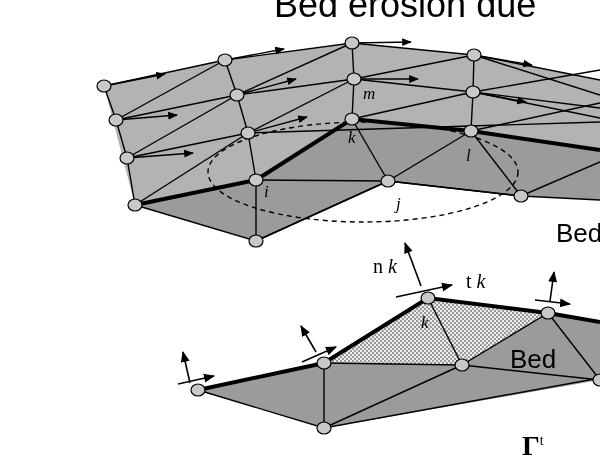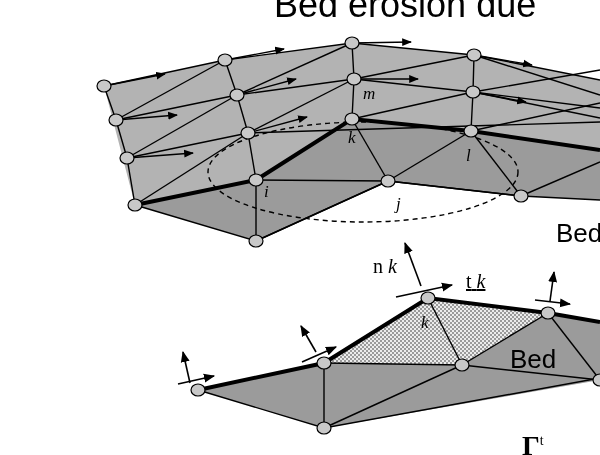--- a/index.html
+++ b/index.html
@@ -146,17 +146,17 @@
 <div class="title">Bed erosion due</div>
 
 <span class="math it" style="left:363px;top:84px;font-size:17px;">m</span>
 <span class="math it" style="left:348px;top:128px;font-size:17px;">k</span>
 <span class="math it" style="left:466px;top:146px;font-size:17px;">l</span>
 <span class="math it" style="left:264px;top:182px;font-size:17px;">i</span>
 <span class="math it" style="left:396px;top:194px;font-size:17px;">j</span>
 <span class="lbl-bed" style="left:556px;top:218px;">Bed</span>
 
 <span class="math" style="left:373px;top:255px;font-size:20px;"><span>n</span> <span class="it">k</span></span>
-<span class="math" style="left:466px;top:270px;font-size:20px;text-decoration:underline;"><span>t</span> <span class="it">k</span></span>
+<span class="math" style="left:466px;top:270px;font-size:20px;"><span>t</span> <span class="it">k</span></span>
 <span class="math it" style="left:421px;top:313px;font-size:17px;">k</span>
 <span class="lbl-bed" style="left:510px;top:344px;">Bed</span>
 
 <span class="math" style="left:522px;top:430px;font-size:28px;font-weight:bold;"><span>Γ</span><sup style="font-size:14px;font-weight:normal;">t</sup></span>
 
 </body></html>

